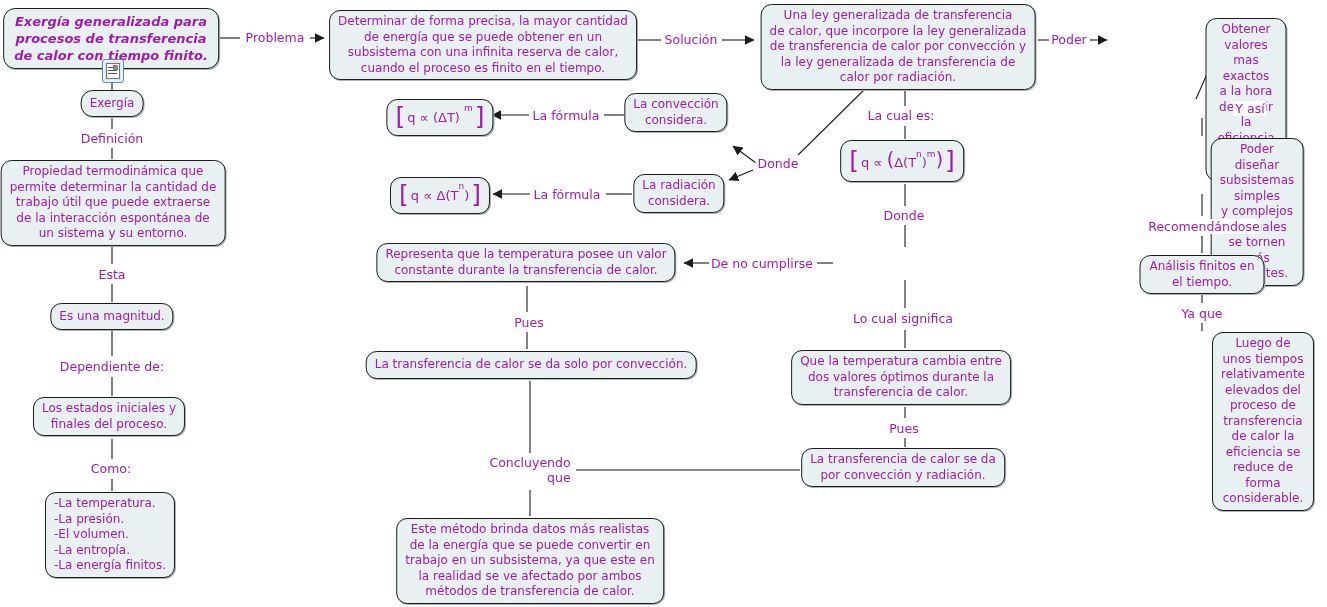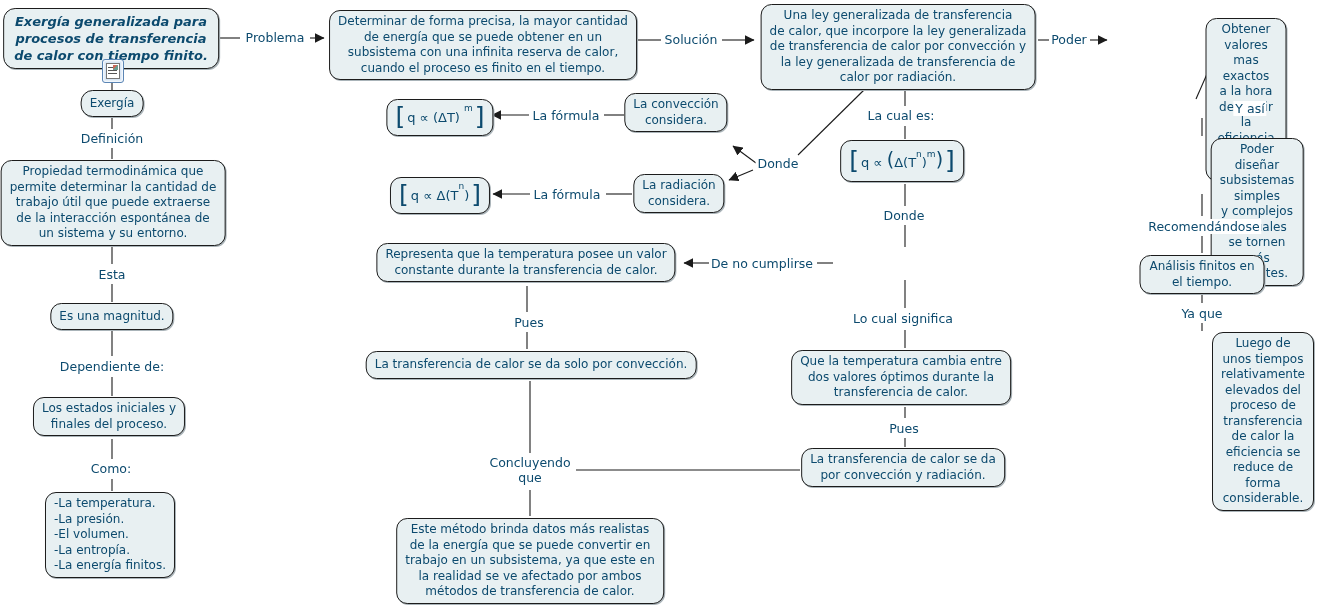--- a/index.html
+++ b/index.html
@@ -1,28 +1,28 @@
 <!DOCTYPE html>
 <html><head>
 <meta charset="utf-8">
 <style>
   html,body{margin:0;padding:0;background:#fff}
   .map{position:relative;width:1327px;height:607px;overflow:hidden;background:#fff;
-       font-family:"DejaVu Sans","Liberation Sans",sans-serif;color:#0c4a6e}
+       font-family:"DejaVu Sans","Liberation Sans",sans-serif;color:#a21caf}
   svg.overlay{position:absolute;left:0;top:0;z-index:1}
   .node{position:absolute;transform:translateX(-50%);background:#e8f0f2;
         border:1px solid #1c1c1c;border-radius:11px;padding:3px 8px;
         font-size:12px;line-height:15.5px;text-align:center;white-space:pre-line;
         z-index:2;box-shadow:1px 1px 0 #aab4b9;display:flex;flex-direction:column;
         align-items:center;justify-content:center;box-sizing:border-box}
   .title-node{font-weight:bold;font-style:italic;font-size:13px;line-height:17px;
         border-radius:12px;padding:4px 10px}
   .list-node{align-items:flex-start;text-align:center}
   .lbl{position:absolute;transform:translateX(-50%);font-size:12.5px;line-height:15px;
-        text-align:center;white-space:nowrap;z-index:2;background:#fff;padding:0 2px}
+        text-align:right;white-space:nowrap;z-index:2;background:#fff;padding:0 2px}
   .lbl.multi{white-space:pre-line}
   .formula{flex-direction:row;white-space:nowrap;gap:2px;padding:2px 8px}
   .formula .br{font-size:25px;font-weight:400;line-height:1;position:relative;top:-1px}
   .formula .fbody{font-size:13px}
   .formula sup{font-size:9px;position:relative;top:-5px;line-height:0}
   .formula .bigp{font-size:19px;line-height:1;position:relative;top:-1px}
   .cond-node{white-space:nowrap;font-size:13.5px;border-radius:14px;padding:4px 12px}
   .res{position:absolute;left:102px;top:59px;width:20px;height:22px;z-index:3;
        background:#d8e6f5;border:1px solid #5c86b5;border-radius:3px;
        display:flex;align-items:center;justify-content:center;

